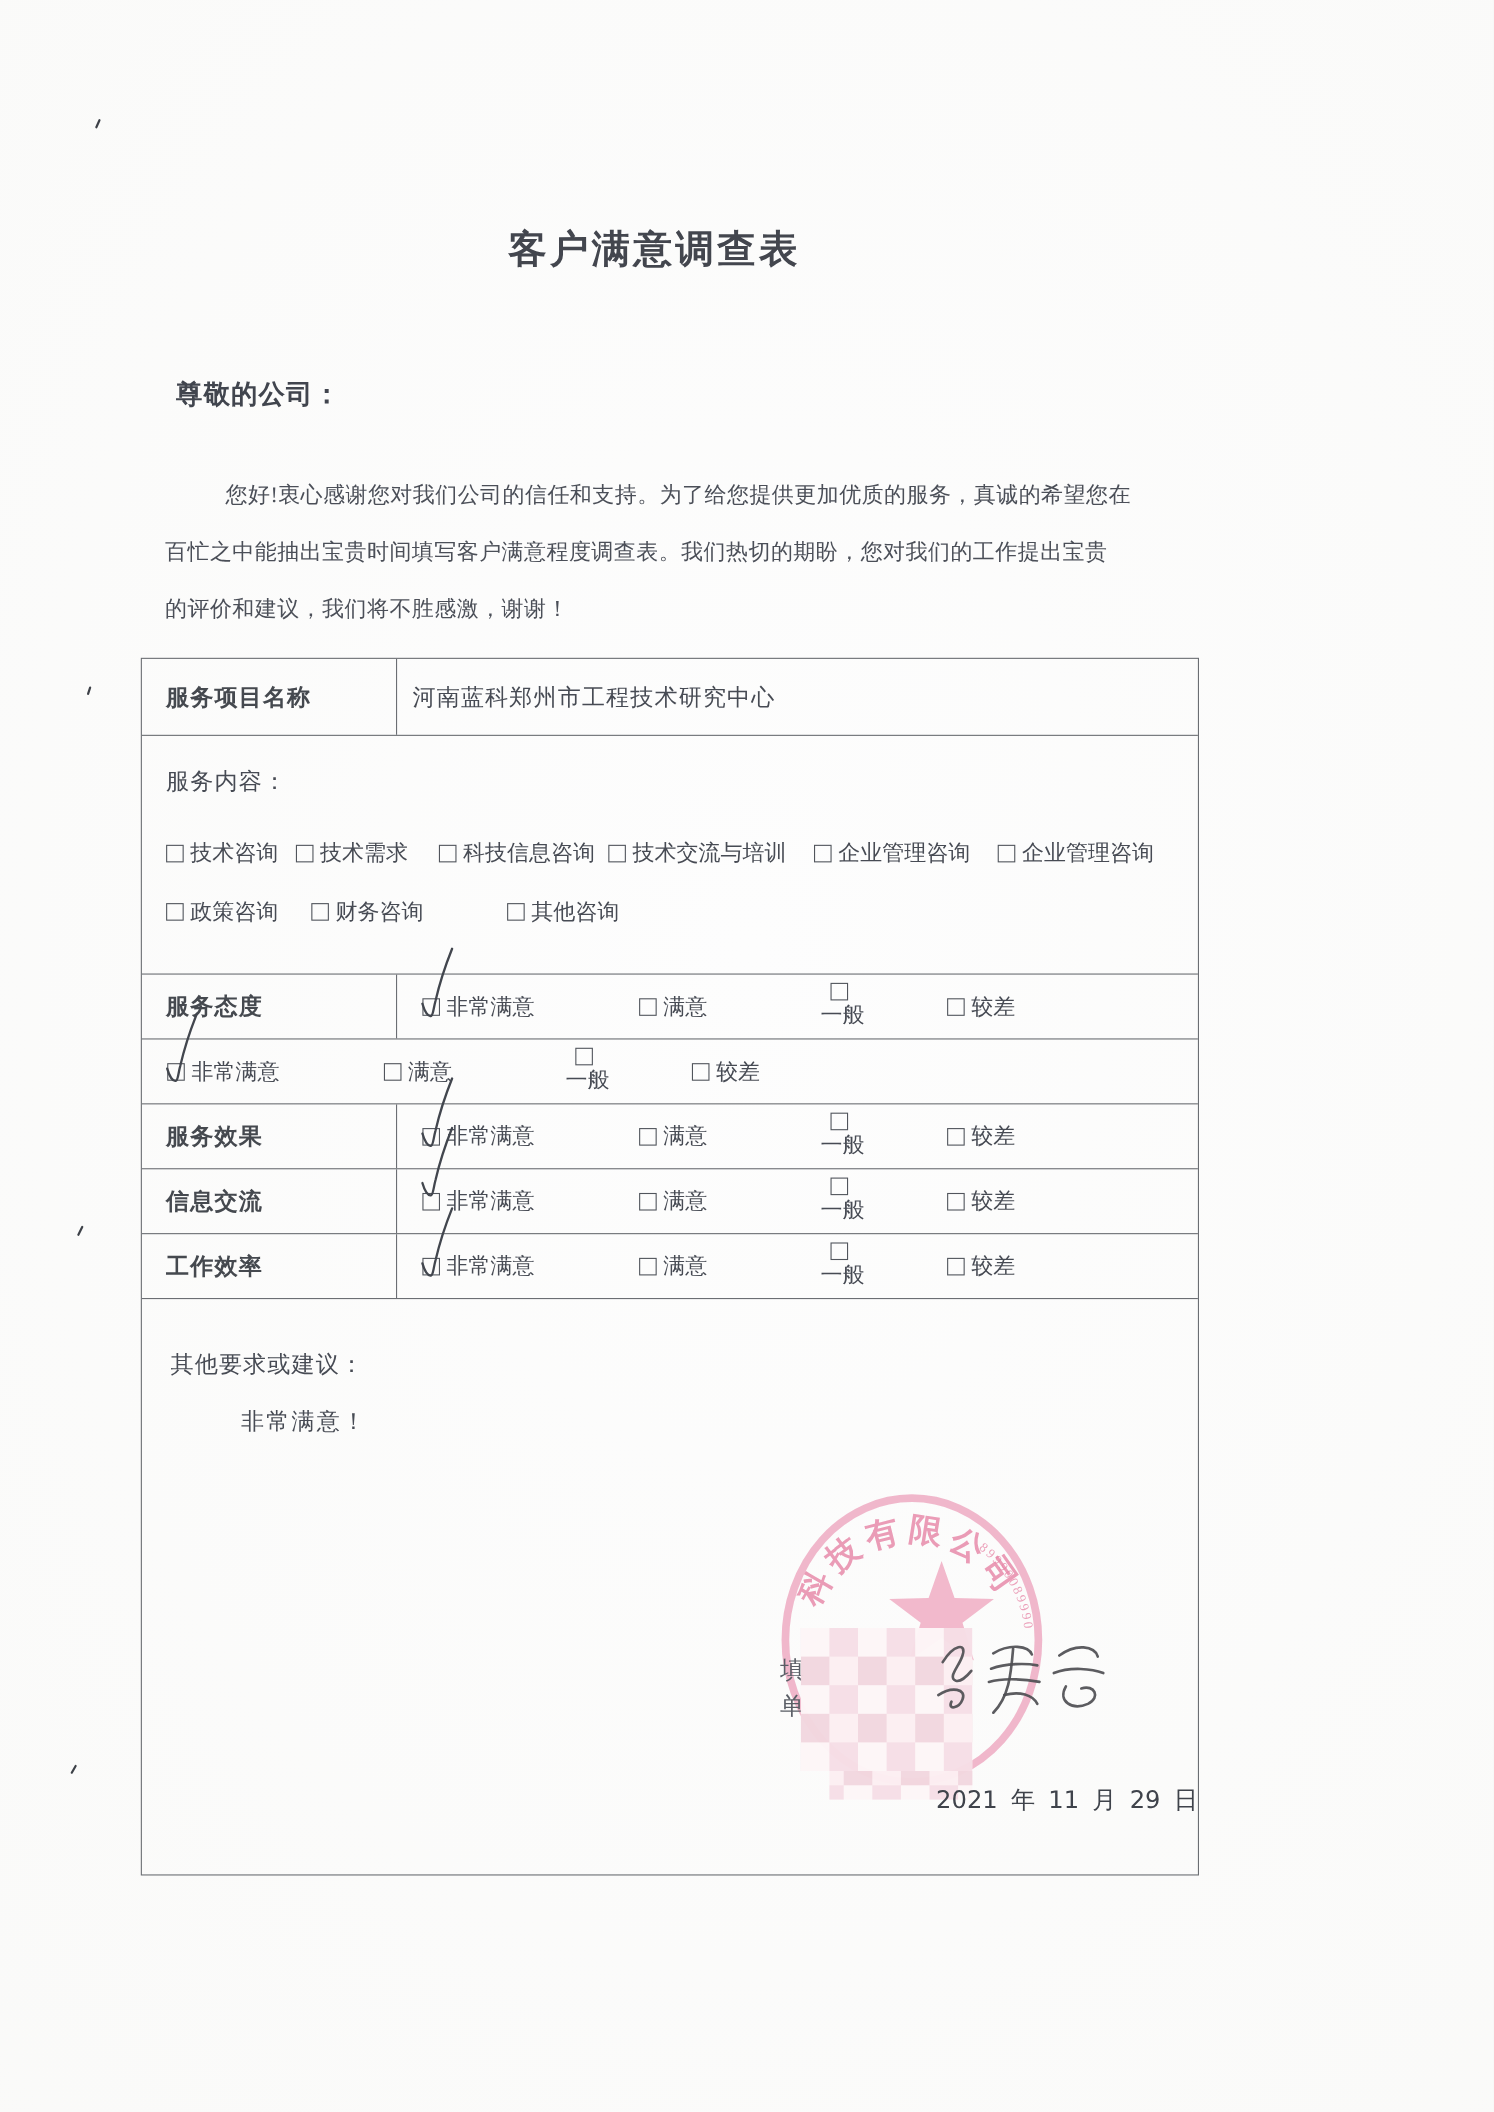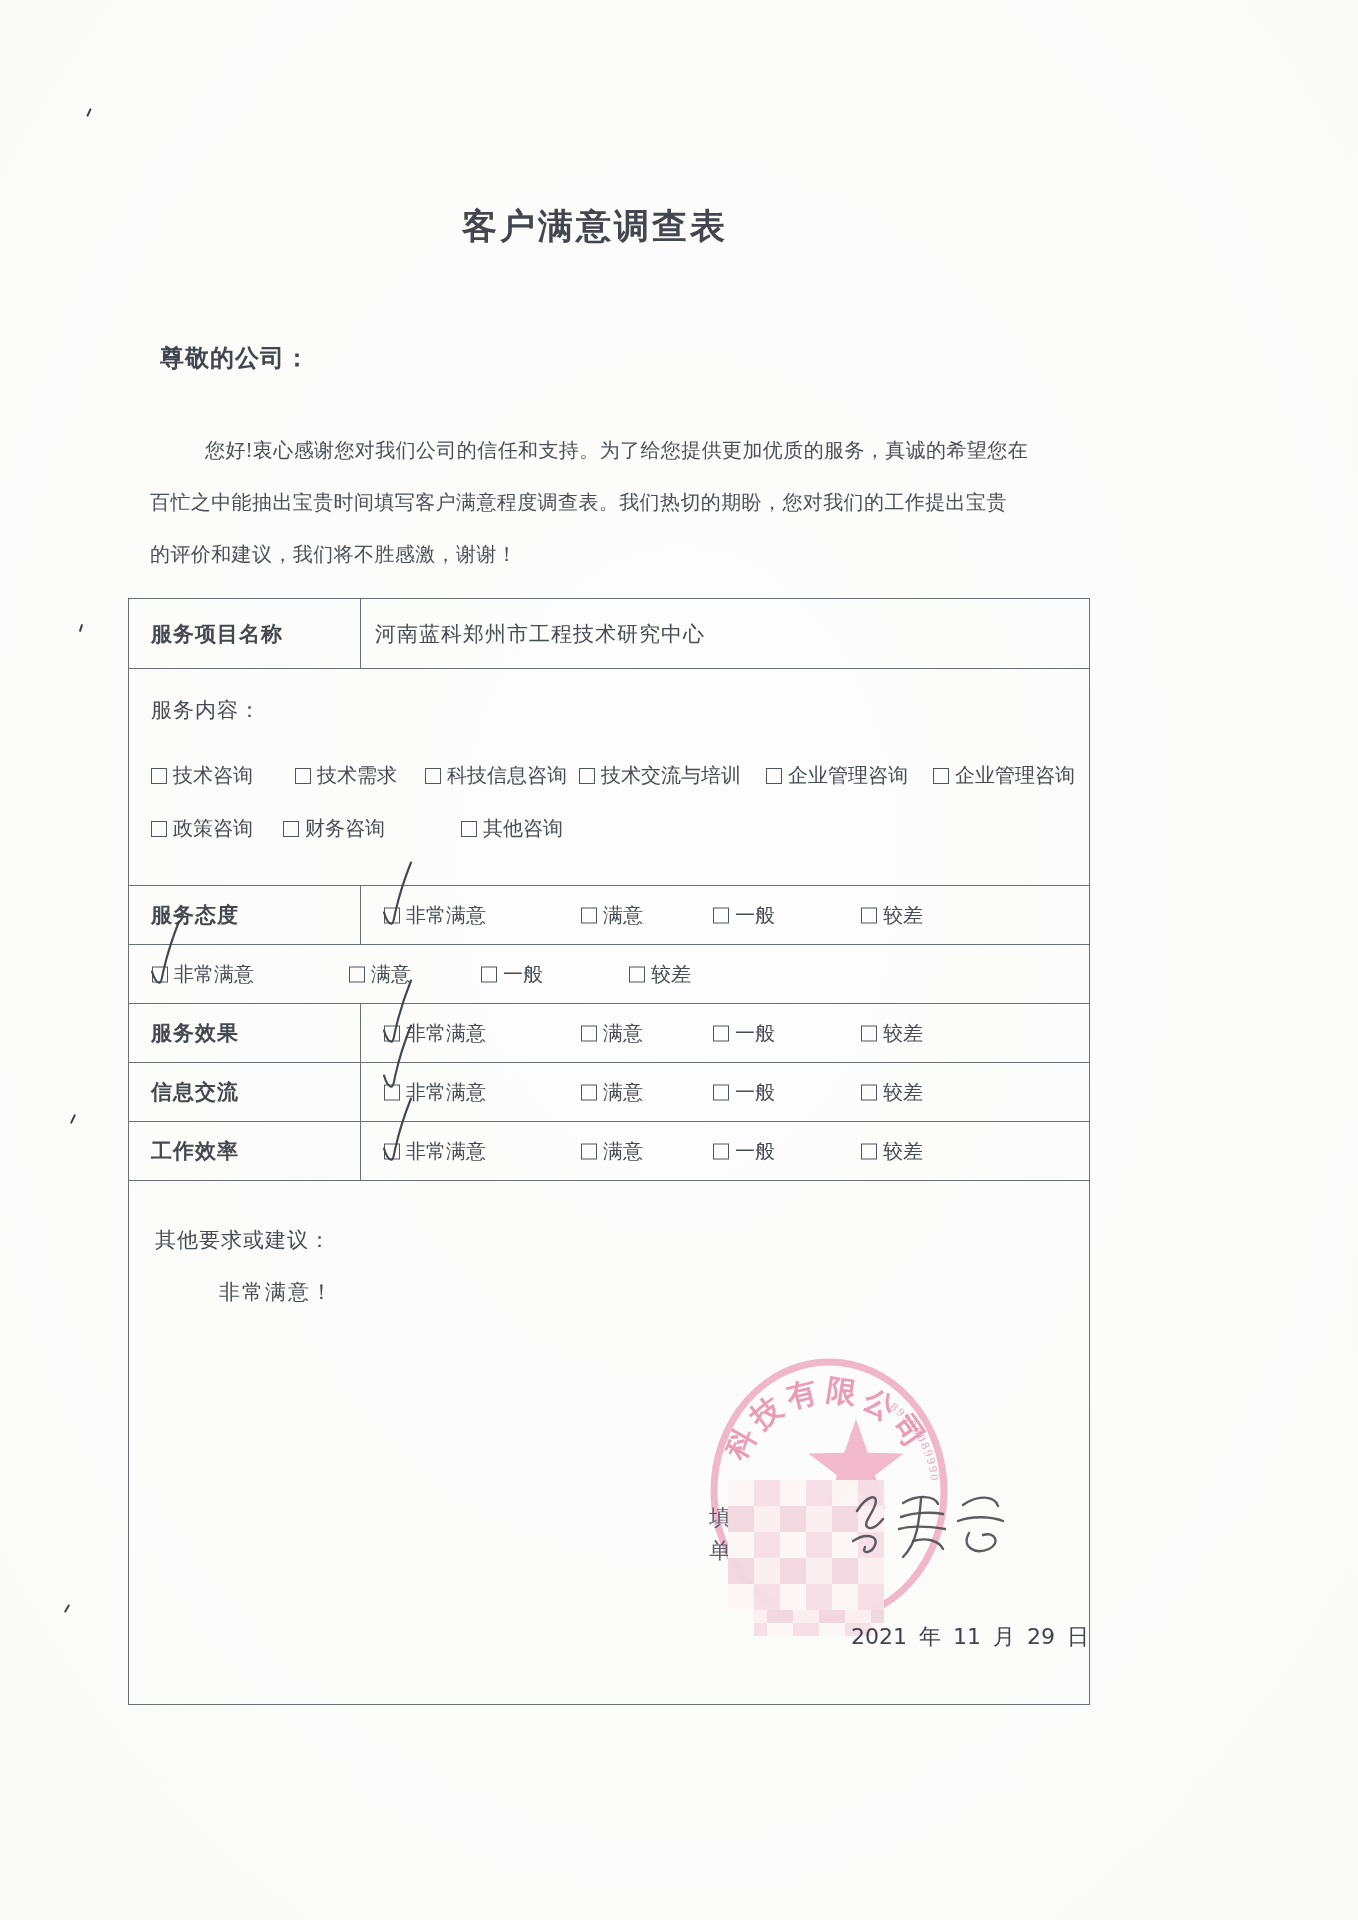--- a/index.html
+++ b/index.html
@@ -37,36 +37,36 @@
     display:flex;align-items:center;padding-left:22px;
     font-size:21px;font-weight:600;color:#45494f;letter-spacing:1px;
   }
   .valcell{display:flex;align-items:center;padding-left:14px;font-size:21px;color:#474b54;letter-spacing:1px;}
   .row-content{height:217px;}
   .content-title{position:absolute;top:27px;left:22px;font-size:21px;font-weight:400;letter-spacing:1px;}
   .optline{position:absolute;left:22px;display:flex;align-items:center;font-size:20px;white-space:nowrap;}
   .optline1{top:93px;}
   .optline2{top:146px;}
   .opt{display:inline-flex;align-items:center;}
-  .optline1 .opt:nth-child(2){margin-left:42px;justify-content:space-between;}
+  .optline1 .opt:nth-child(2){margin-left:16px;justify-content:space-between;}
   .optline1 .opt:nth-child(3){margin-left:28px;}
   .optline1 .opt:nth-child(4){margin-left:12px;}
   .optline1 .opt:nth-child(5){margin-left:25px;}
   .optline1 .opt:nth-child(6){margin-left:25px;}
   .optline2 .opt:nth-child(2){margin-left:30px;}
   .optline2 .opt:nth-child(3){margin-left:76px;}
   .cb{
     display:inline-block;width:16px;height:16px;box-sizing:border-box;
     border:1.7px solid #51555c;margin-right:6px;background:transparent;flex:none;
   }
   .row-rating{height:59px;display:flex;}
   .row-rating .lblcell{font-weight:600;font-size:21px;}
   .optscell{position:relative;flex:1;font-size:20px;}
   .ropt{position:absolute;top:50%;transform:translateY(-50%);white-space:nowrap;display:inline-flex;align-items:center;padding-left:16px;}
-  .ropt.o1{left:7px;} .ropt.o2{left:204px;} .ropt.o3{left:336px;} .ropt.o4{left:484px;}
+  .ropt.o1{left:7px;} .ropt.o2{left:204px;} .ropt.o3{left:369px;flex-direction:column;} .ropt.o4{left:484px;}
   .cbwrap{position:relative;display:inline-block;width:16px;height:16px;margin-right:6px;flex:none;}
   .cbwrap .cb{position:absolute;left:0;top:0;margin:0;}
   .tick{position:absolute;left:-8px;top:-47px;width:40px;height:70px;overflow:visible;pointer-events:none;}
   .tick path{stroke:#42464e;stroke-width:2.1;fill:none;stroke-linecap:round;}
   .tick.raised{transform:translateY(-14px);}
   
   .row-suggest{flex:1;border-bottom:none;position:relative;}
   .sug-label{position:absolute;top:45px;left:26px;font-size:21px;letter-spacing:1px;color:#474b54;}
   .sug-value{position:absolute;top:97px;left:90px;font-size:21px;letter-spacing:2px;color:#474b54;}
   .stamp{position:absolute;left:572px;top:171px;width:270px;height:285px;}

